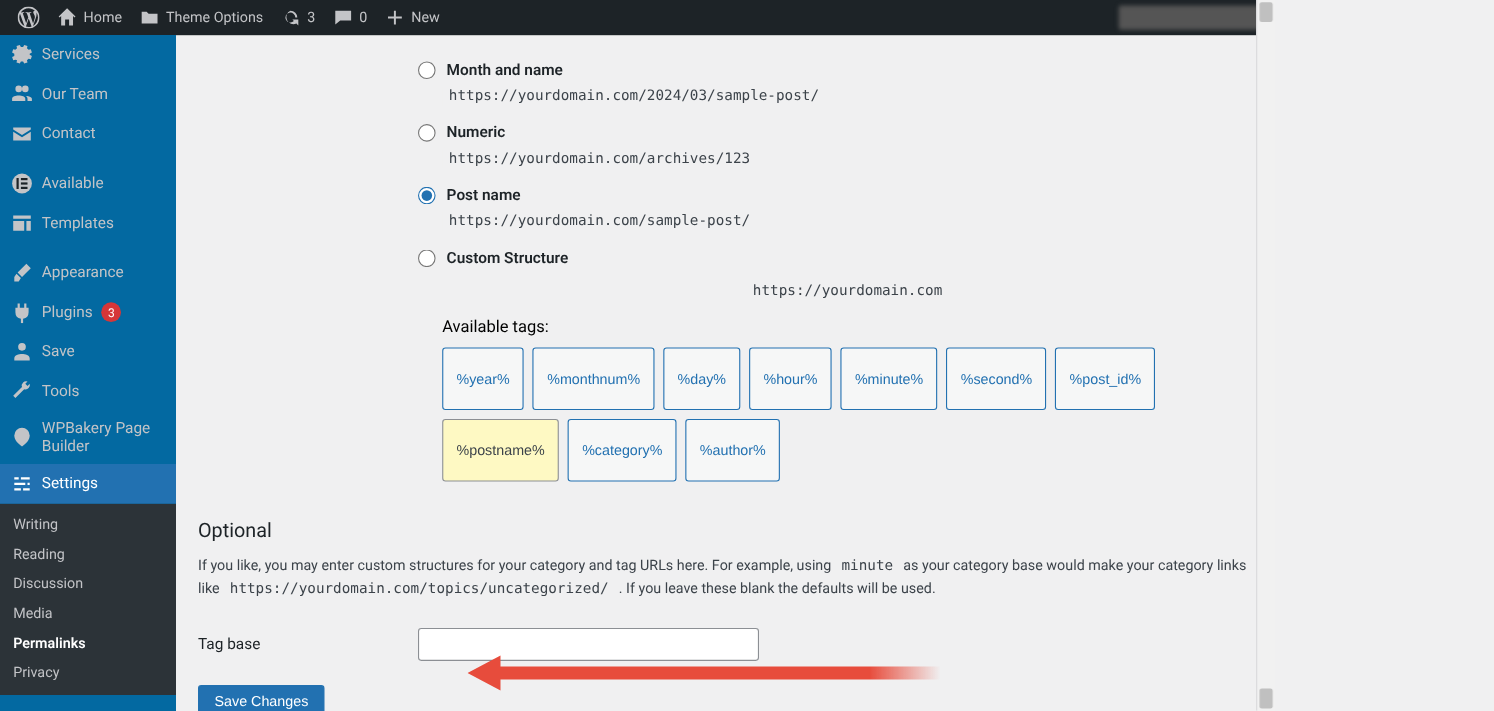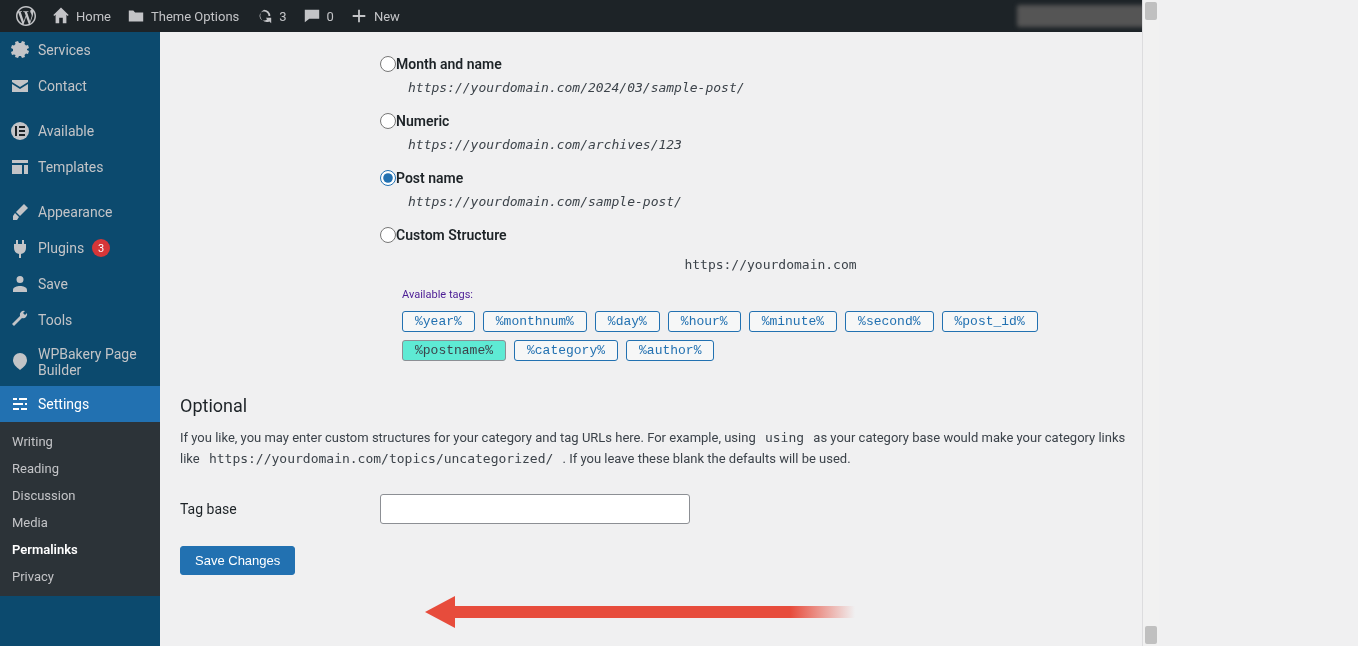--- a/index.html
+++ b/index.html
@@ -11,51 +11,51 @@
 .adminbar-item { display: flex; align-items: center; padding: 0 8px; height: 32px; cursor: pointer; gap: 6px; }
 .adminbar svg { width: 18px; height: 18px; fill: currentColor; }
 .adminbar .wp-logo svg { width: 20px; height: 20px; }
 .adminbar-right { margin-left: auto; display: flex; align-items: center; }
 .user-blur { width: 130px; height: 22px; background: #555; filter: blur(2px); border-radius: 2px; margin-right: 4px; }
 
 
 .body-row { display: flex; flex: 1; min-height: 0; }
 
 
-.sidebar { width: 160px; background: #0c4a6e; color: #c3c4c7; font-size: 14px; overflow-y: auto; flex-shrink: 0; }
+.sidebar { width: 160px; background: #0369a1; color: #c3c4c7; font-size: 14px; overflow-y: auto; flex-shrink: 0; }
 .menu-item { display: flex; align-items: center; padding: 8px 10px; cursor: pointer; gap: 8px; position: relative; }
 .menu-item.sep-before { margin-top: 8px; border-top: 1px solid transparent; }
 .menu-item svg { width: 20px; height: 20px; fill: currentColor; flex-shrink: 0; }
 .menu-item.active { background: #2271b1; color: #fff; }
 .menu-item.active::after { content: ""; position: absolute; right: -8px; top: 50%; transform: translateY(-50%); border: 8px solid transparent; border-right-color: #f0f0f1; }
 .submenu { background: #2c3338; padding: 6px 0; }
 .submenu-item { padding: 6px 12px; cursor: pointer; color: #c3c4c7; font-size: 13px; }
 .submenu-item.current { color: #fff; font-weight: 600; }
 .badge { background: #d63638; color: #fff; border-radius: 9px; min-width: 18px; height: 18px; font-size: 11px; display: inline-flex; align-items: center; justify-content: center; padding: 0 5px; }
 
 
 .main { flex: 1; overflow-y: auto; padding: 0 20px 20px; position: relative; }
 .main-inner { max-width: 1150px; }
 
 
 .radio-row { margin-bottom: 18px; }
-.radio-head { display: flex; align-items: center; margin-bottom: 8px; margin-left: 200px; }
+.radio-head { display: flex; align-items: center; gap: 10px; margin-bottom: 8px; margin-left: 200px; }
 .radio-head label { font-weight: 600; color: #1d2327; font-size: 14px; }
-.radio-example { margin-left: 222px; font-style: italic; }
+.radio-example { margin-left: 222px; }
 code, .code-inline { font-family: Consolas, Monaco, monospace; background: #f0f0f1; padding: 3px 6px; font-size: 13px; color: #3c434a; border-radius: 2px; }
 input[type=radio] { width: 16px; height: 16px; cursor: pointer; accent-color: #2271b1; }
 
 
 .custom-line { display: flex; align-items: center; gap: 8px; margin-left: 222px; margin-bottom: 10px; justify-content: center; }
 .custom-line .prefix { font-family: Consolas, Monaco, monospace; background: #f0f0f1; padding: 6px 10px; font-size: 13px; }
 .custom-line input[type=text] { width: 310px; padding: 4px 8px; font-family: Consolas, Monaco, monospace; font-size: 13px; border: 1px solid #8c8f94; border-radius: 3px; background: #fff; }
-.avail-label { margin-left: 222px; margin-bottom: 10px; font-size: 11px; color: #4c1d95; }
+.avail-label { margin-left: 222px; margin-bottom: 10px; font-size: 15px; color: #000000; }
 .tag-row { margin-left: 222px; display: flex; flex-wrap: wrap; gap: 8px; }
-.tag-btn { border: 1px solid #2271b1; background: #f6f7f7; color: #2271b1; padding: 2px 12px; font-size: 13px; border-radius: 3px; cursor: pointer; font-family: Liberation Mono, monospace; }
-.tag-btn.active { background: #5eead4; color: #3c434a; border-color: #8c8f94; }
+.tag-btn { border: 1px solid #2271b1; background: #f6f7f7; color: #2271b1; padding: 20px 12px; font-size: 13px; border-radius: 3px; cursor: pointer; }
+.tag-btn.active { background: #fef9c3; color: #3c434a; border-color: #8c8f94; }
 
 
 h2.optional { font-size: 18px; font-weight: 400; color: #1d2327; margin: 34px 0 12px; }
 .desc { font-size: 13px; color: #3c434a; line-height: 1.6; margin-bottom: 24px; max-width: 1000px; }
 .form-row { display: flex; align-items: center; margin-bottom: 22px; }
 .form-row .label { width: 200px; font-size: 14px; color: #1d2327; }
 .form-row input[type=text] { width: 310px; padding: 4px 8px; border: 1px solid #8c8f94; border-radius: 3px; height: 30px; background: #fff; }
 
 .btn-primary { background: #2271b1; color: #fff; border: 1px solid #2271b1; padding: 6px 14px; font-size: 13px; border-radius: 3px; cursor: pointer; }
 
@@ -115,20 +115,26 @@
   </div>
 
   <div class="body-row">
 
     <div class="sidebar">
       <div class="menu-item">
         <svg viewBox="0 0 20 20">
             <path d="M10 13a3 3 0 110-6 3 3 0 010 6zm7-3l2 1-1 3-2-.5-1.5 1.5.5 2-3 1-1-2h-2l-1 2-3-1 .5-2L4 14.5 2 15l-1-3 2-1v-2L1 8l1-3 2 .5L5.5 4 5 2l3-1 1 2h2l1-2 3 1-.5 2L16 5.5 18 5l1 3-2 1z"></path>
           </svg>
         <span>Services</span>
+      </div>
+      <div class="menu-item">
+        <svg viewBox="0 0 20 20">
+            <path d="M7 8a3 3 0 110-6 3 3 0 010 6zm6 0a3 3 0 110-6 3 3 0 010 6zM1 16v-2c0-2 3-3 6-3s6 1 6 3v2zm14 0v-2c0-1-.5-2-1.5-2.5 3 .2 5.5 1.2 5.5 2.5v2z"></path>
+          </svg>
+        <span>Our Team</span>
       </div>
       <div class="menu-item">
         <svg viewBox="0 0 20 20">
             <path d="M2 4h16v2l-8 5-8-5zm0 4l8 5 8-5v8H2z"></path>
           </svg>
         <span>Contact</span>
       </div>
       <div class="menu-item sep-before">
         <svg viewBox="0 0 20 20">
             <circle cx="10" cy="10" r="9" fill="currentColor"></circle>
@@ -245,21 +251,21 @@
             <button class="tag-btn">%post_id%</button>
             <button class="tag-btn active">%postname%</button>
             <button class="tag-btn">%category%</button>
             <button class="tag-btn">%author%</button>
           </div>
         </div>
 
         
         <h2 class="optional">Optional</h2>
         <p class="desc">
-          <span>If you like, you may enter custom structures for your category and tag URLs here. For example, using </span><code class="code-inline">using</code><span> as your category base would make your category links like </span><code class="code-inline">https://yourdomain.com/topics/uncategorized/</code><span> . If you leave these blank the defaults will be used.</span>
+          <span>If you like, you may enter custom structures for your category and tag URLs here. For example, using </span><code class="code-inline">minute</code><span> as your category base would make your category links like </span><code class="code-inline">https://yourdomain.com/topics/uncategorized/</code><span> . If you leave these blank the defaults will be used.</span>
         </p>
 
         <div class="form-row">
           <div class="label">Tag base</div>
           <input type="text" style="">
         </div>
 
         <button class="btn-primary">Save Changes</button>
 
         

